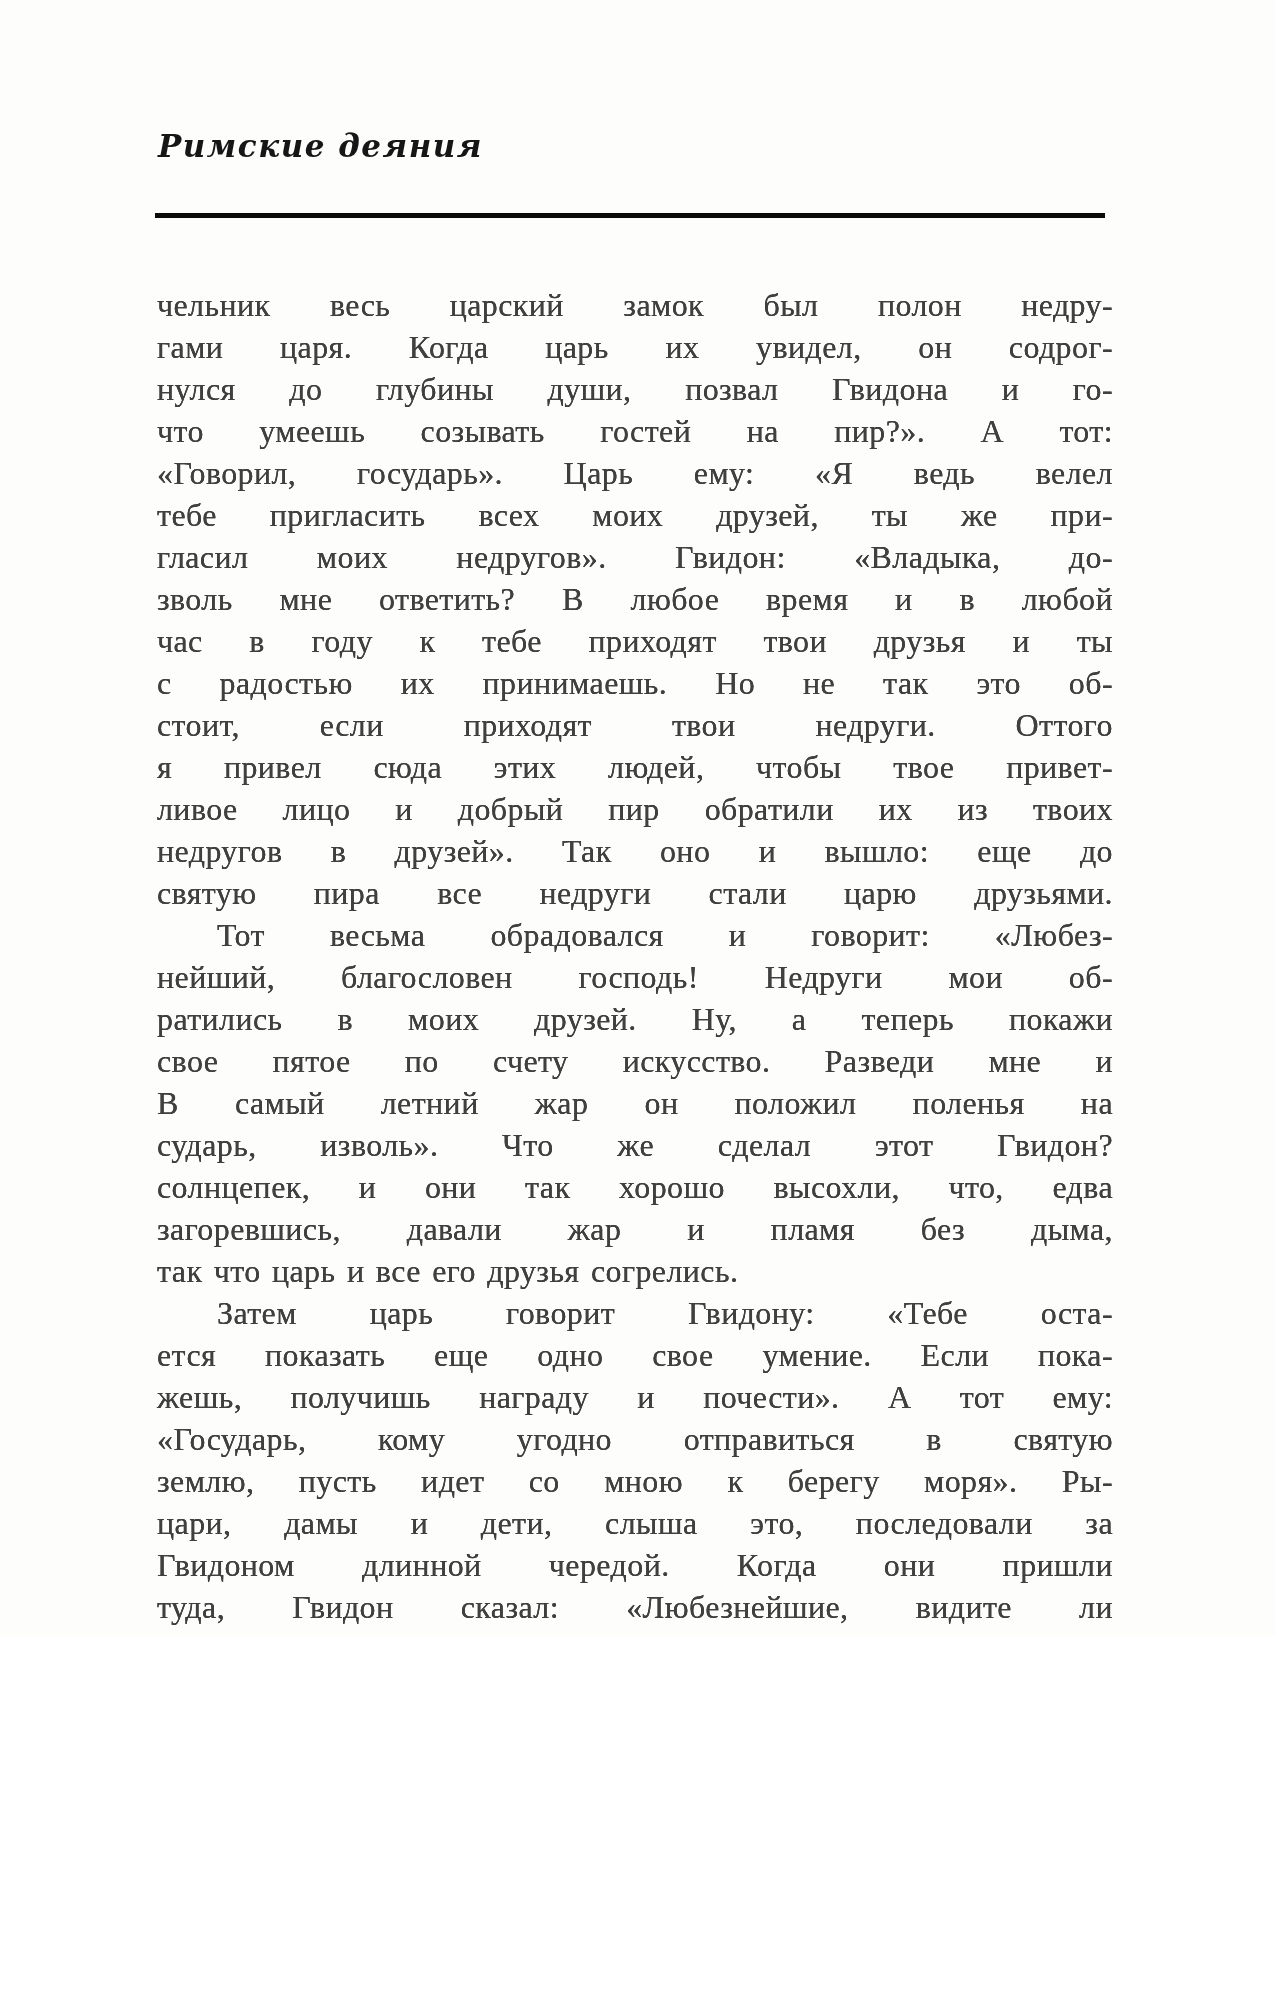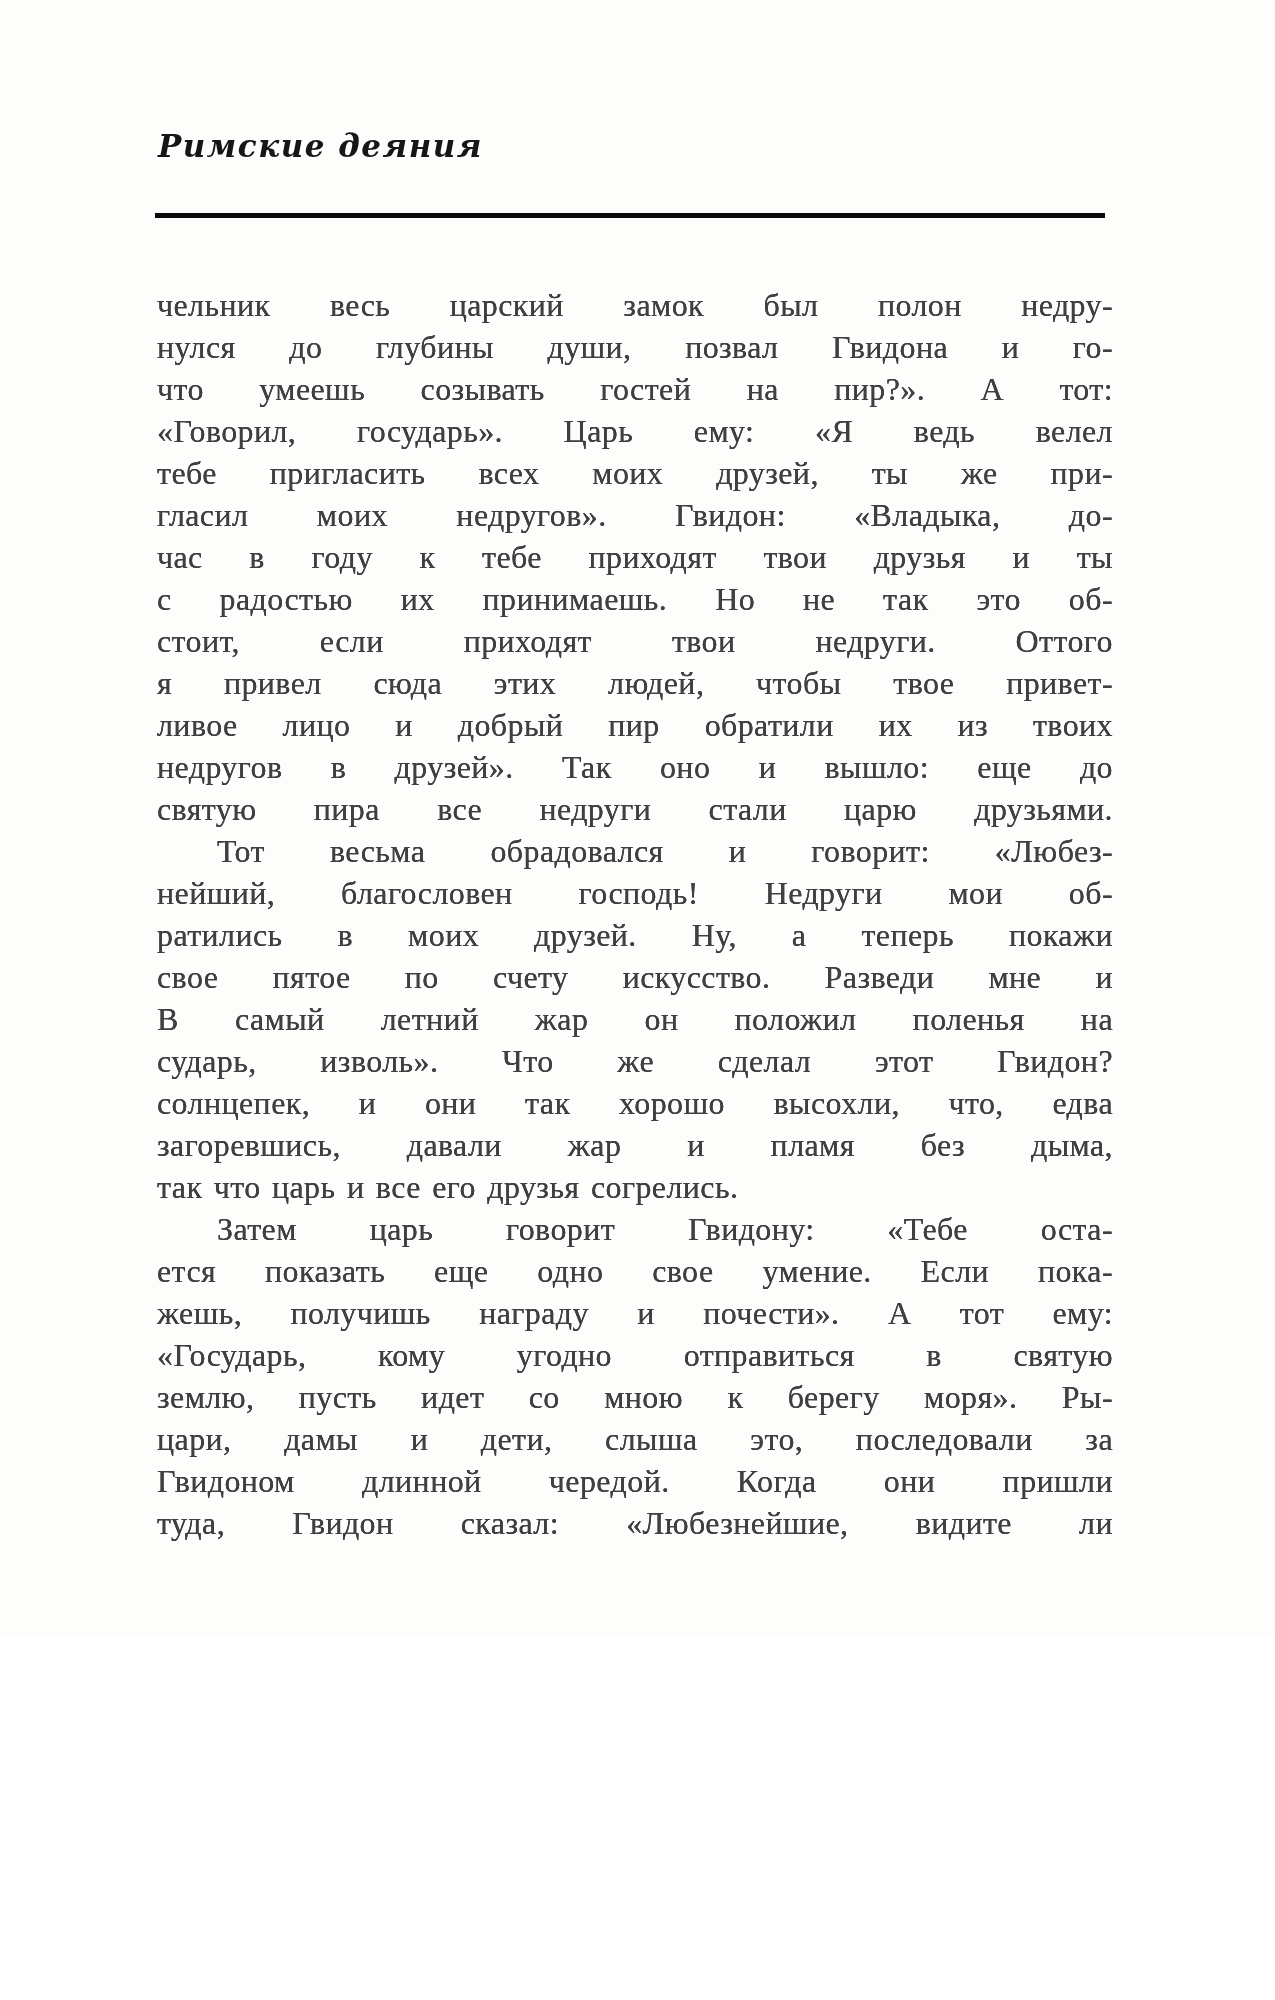--- a/index.html
+++ b/index.html
@@ -75,25 +75,27 @@
 <body>
 
 <div class="page">
 
   <div class="running-head">Римские деяния</div>
 
   <div class="head-rule"></div>
 
   <div class="body-text">
     <div class="line">чельник весь царский замок был полон недру-</div>
+    <div class="line">гами царя. Когда царь их увидел, он содрог-</div>
     <div class="line">нулся до глубины души, позвал Гвидона и го-</div>
     <div class="line">что умеешь созывать гостей на пир?». А тот:</div>
     <div class="line">«Говорил, государь». Царь ему: «Я ведь велел</div>
     <div class="line">тебе пригласить всех моих друзей, ты же при-</div>
     <div class="line">гласил моих недругов». Гвидон: «Владыка, до-</div>
+    <div class="line">зволь мне ответить? В любое время и в любой</div>
     <div class="line">час в году к тебе приходят твои друзья и ты</div>
     <div class="line">с радостью их принимаешь. Но не так это об-</div>
     <div class="line">стоит, если приходят твои недруги. Оттого</div>
     <div class="line">я привел сюда этих людей, чтобы твое привет-</div>
     <div class="line">ливое лицо и добрый пир обратили их из твоих</div>
     <div class="line">недругов в друзей». Так оно и вышло: еще до</div>
     <div class="line">святую пира все недруги стали царю друзьями.</div>
     <div class="line indent">Тот весьма обрадовался и говорит: «Любез-</div>
     <div class="line">нейший, благословен господь! Недруги мои об-</div>
     <div class="line">ратились в моих друзей. Ну, а теперь покажи</div>

